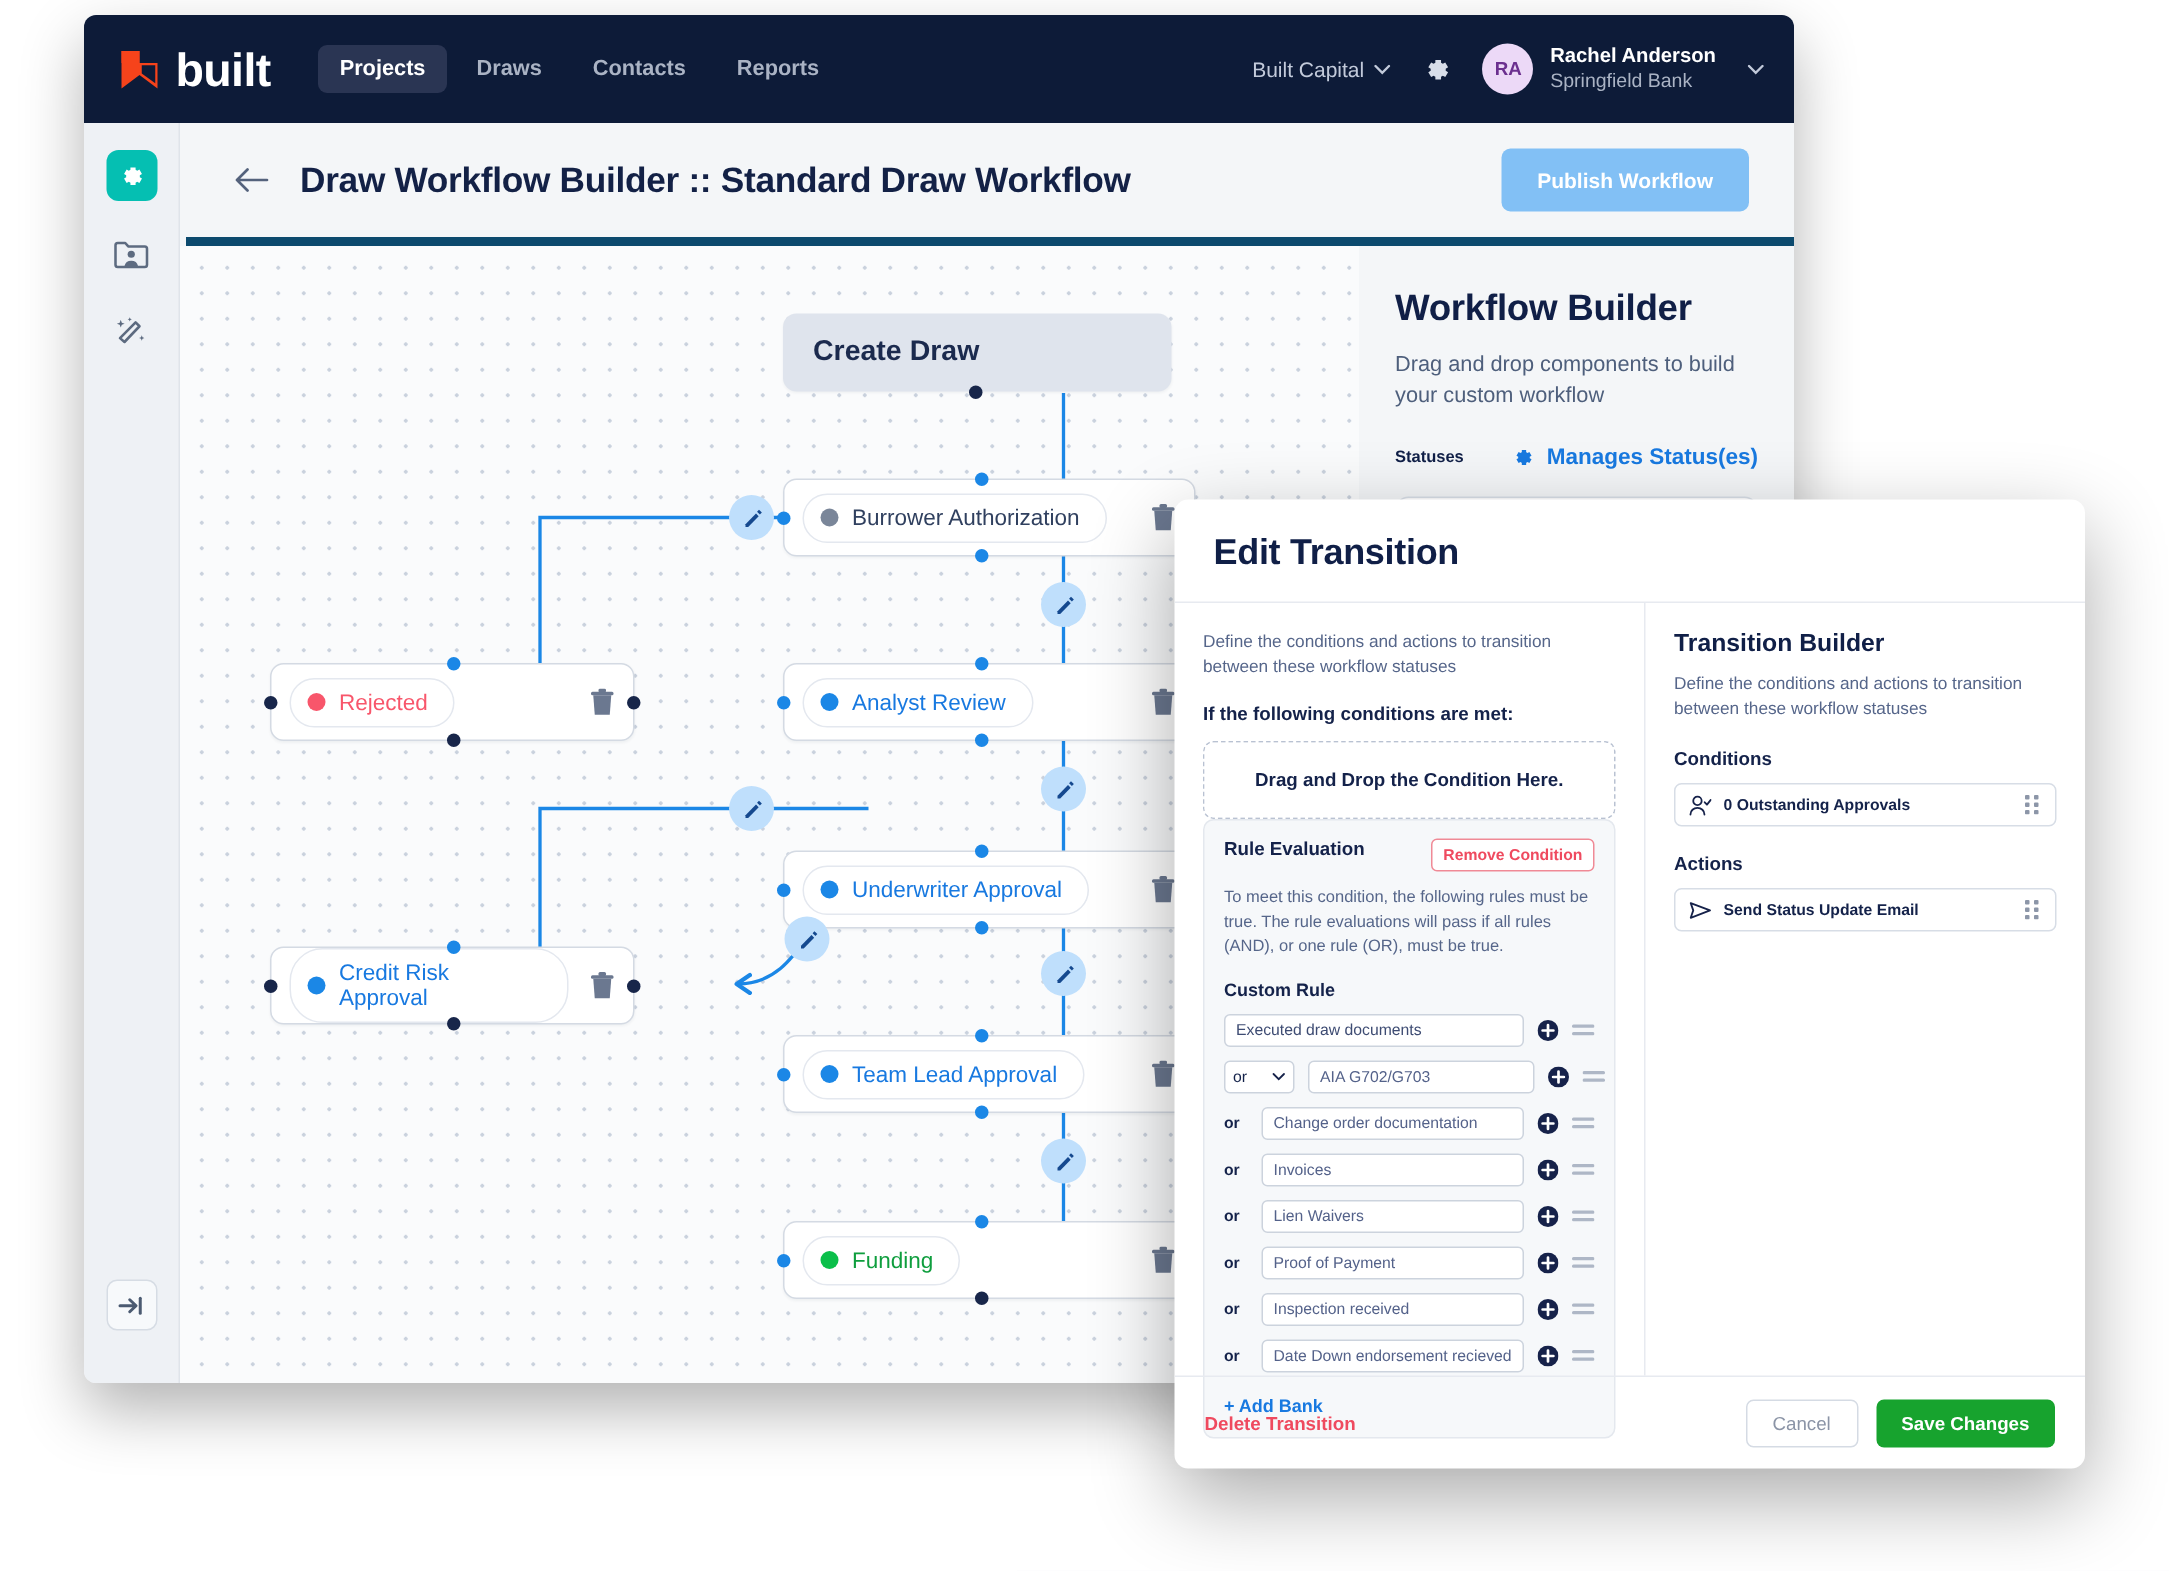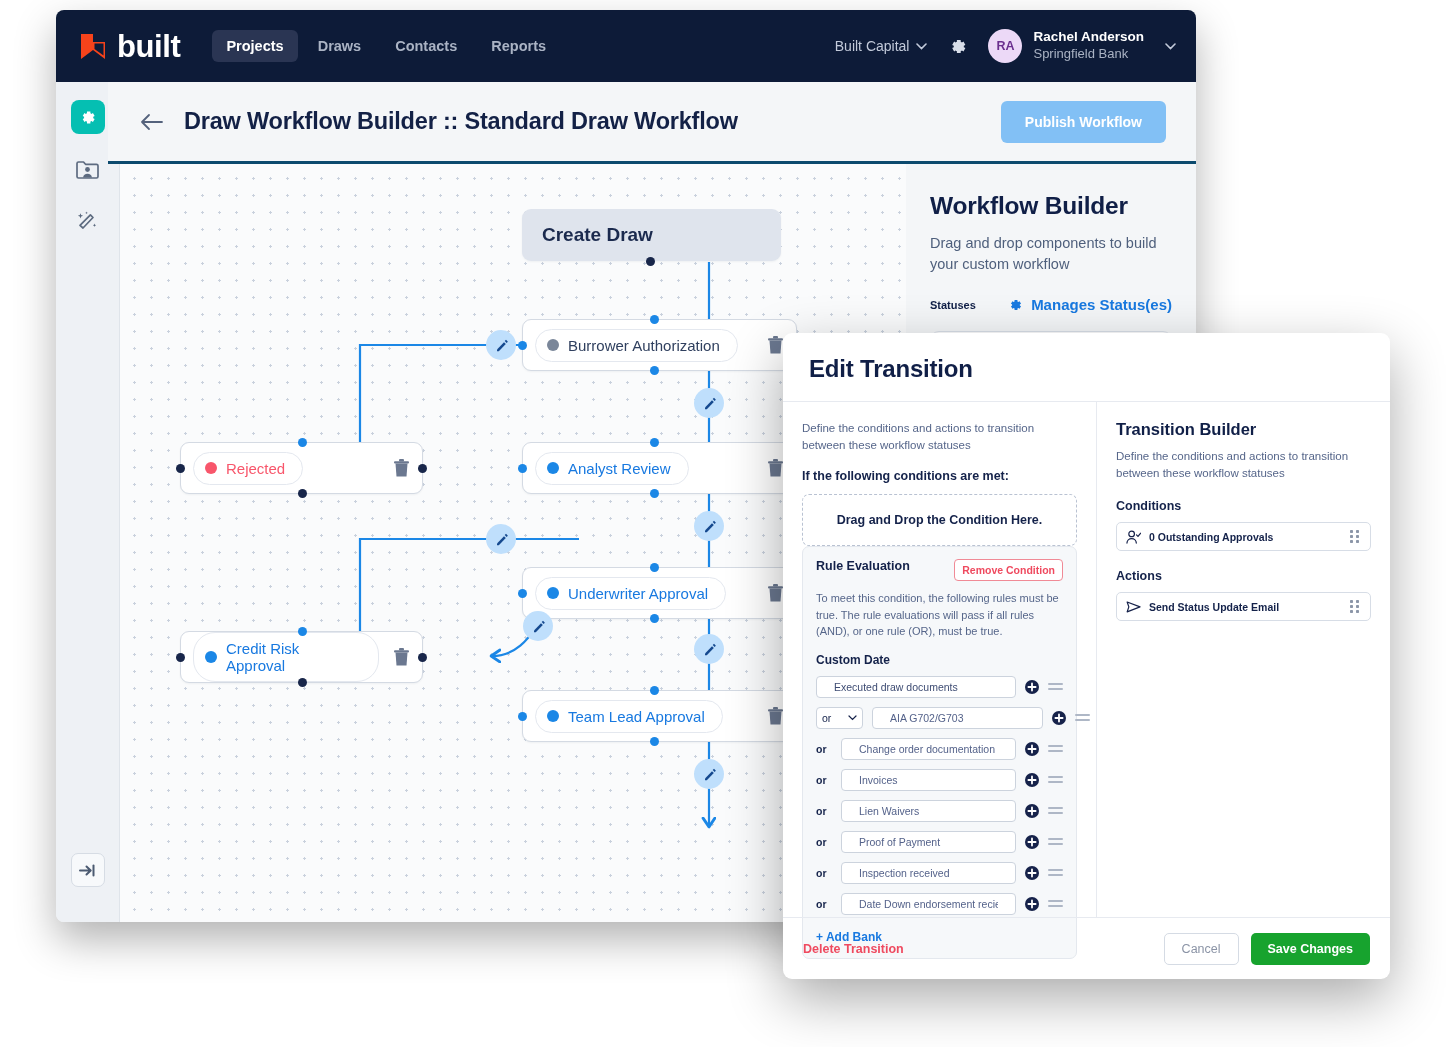--- a/index.html
+++ b/index.html
@@ -73,22 +73,22 @@
   .rail-btn.active { background: #05bfb2; }
   .rail-bottom { position: absolute; bottom: 35px; left: 0; width: 100%; }
   .rail-collapse {
     width: 34px; height: 34px; margin: 0 auto; border-radius: 7px;
     background: #f7f9fb; border: 1px solid #d6dce4;
     display: flex; align-items: center; justify-content: center; cursor: pointer;
   }
 
   
   .page-header {
-    position: absolute; left: 52px; top: 72px; right: 0; height: 82px;
-    background: #f4f6f8; border-bottom: 3px solid #0c4a6e;
+    position: absolute; left: 68px; top: 72px; right: 0; height: 82px;
+    background: #f4f6f8; border-bottom: 6px solid #0c4a6e;
     display: flex; align-items: center;
   }
   .back-arrow { margin-left: 32px; cursor: pointer; display: flex; }
   .page-title {
     margin-left: 20px; color: #132146;
     font-size: 23.5px; font-weight: 700; letter-spacing: -0.2px;
   }
   .publish-btn {
     margin-left: auto; margin-right: 30px;
     background: #82c0f5; color: #ffffff;
@@ -198,21 +198,21 @@
   .or-label { color: #14224a; font-size: 10.5px; font-weight: 700; width: 16px; flex: none; }
   .or-select {
     width: 47px; height: 22px; flex: none;
     border: 1px solid #ccd3dd; border-radius: 4px; background: #ffffff;
     display: flex; align-items: center; justify-content: space-between;
     padding: 0 5px; font-size: 10.5px; color: #14224a; cursor: pointer;
   }
   .rule-input {
     flex: 1; height: 22px; border: 1px solid #ccd3dd; border-radius: 4px;
     background: #ffffff; color: #54628a; font-size: 10.5px;
-    padding: 0 17px; outline: none; font-family: "Liberation Sans", sans-serif;
+    padding: 0 7px; outline: none; font-family: "Liberation Sans", sans-serif;
   }
   .rule-input.first { color: #3e4c73; }
   .icon-plus, .icon-drag { flex: none; cursor: pointer; display: flex; }
   .add-rule {
     margin-top: 15px; color: #1879e0; font-size: 12px; font-weight: 700; cursor: pointer;
   }
 
   .tb-title { color: #101f47; font-size: 16.5px; font-weight: 700; }
   .tb-sub { margin-top: 9px; color: #56668a; font-size: 11.5px; line-height: 1.45; }
   .tb-section { margin-top: 18px; color: #14224a; font-size: 12.5px; font-weight: 700; }
@@ -464,20 +464,37 @@
               <rect x="1" y="2.2" width="15" height="2.3" rx="1" fill="#6b7890"></rect>
             <rect x="6" y="0" width="5" height="2.6" rx="1" fill="#6b7890"></rect>
           </svg>
         </span>
         <span class="port blue" style="left:-5px; top:21px;"></span>
         <span class="port blue" style="left:127px; top:-5px;"></span>
         <span class="port blue" style="left:127px; bottom:-5px;"></span>
         <span class="port dark" style="right:-5px; top:21px;"></span>
       </div>
 
+      <div class="node" style="left:402px; top:650px; width:275px;">
+        <div class="pill">
+          <span class="dot" style="background:#0bbf4a"></span>
+          <span style="color:#0f9e3e">Funding</span>
+        </div>
+        <span class="trash">
+          <svg width="17" height="19" viewBox="0 0 17 19">
+            <path d="M2.5 4.5h12l-1 13h-10z" fill="#6b7890"></path>
+              <rect x="1" y="2.2" width="15" height="2.3" rx="1" fill="#6b7890"></rect>
+            <rect x="6" y="0" width="5" height="2.6" rx="1" fill="#6b7890"></rect>
+          </svg>
+        </span>
+        <span class="port blue" style="left:-5px; top:21px;"></span>
+        <span class="port blue" style="left:127px; top:-5px;"></span>
+        <span class="port dark" style="left:127px; bottom:-5px;"></span>
+        <span class="port dark" style="right:-5px; top:21px;"></span>
+      </div>
 
       <div class="edit-badge" style="left:366px; top:166px;">
         <svg width="15" height="15" viewBox="0 0 15 15">
           <path d="M3 11.5l7-7.2 1.8 1.8-7 7.2H3z" fill="#15498f"></path>
             <path d="M10.7 3.1l1.3-1.3 1.9 1.9-1.3 1.3z" fill="#15498f"></path>
         </svg>
       </div>
       <div class="edit-badge" style="left:574px; top:224px;">
         <svg width="15" height="15" viewBox="0 0 15 15">
           <path d="M3 11.5l7-7.2 1.8 1.8-7 7.2H3z" fill="#15498f"></path>
@@ -547,21 +564,21 @@
         <div class="blurb">Define the conditions and actions to transition between these workflow statuses</div>
         <div class="cond-head">If the following conditions are met:</div>
         <div class="dropzone">Drag and Drop the Condition Here.</div>
 
         <div class="rule-card">
           <div class="rule-top">
             <span class="rule-eval-title">Rule Evaluation</span>
             <button class="remove-cond">Remove Condition</button>
           </div>
           <div class="rule-desc">To meet this condition, the following rules must be true. The rule evaluations will pass if all rules (AND), or one rule (OR), must be true.</div>
-          <div class="custom-rule-label">Custom Date</div>
+          <div class="custom-rule-label">Custom Rule</div>
 
           <div class="rule-row">
             <input class="rule-input first" readonly="" value="Executed draw documents" style="">
             <span class="icon-plus">
               <svg width="14" height="14" viewBox="0 0 14 14">
                 <circle cx="7" cy="7" r="7" fill="#16224a"></circle>
                   <path d="M7 3.4v7.2M3.4 7h7.2" stroke="#fff" stroke-width="1.8" stroke-linecap="round"></path>
               </svg>
             </span>
             <span class="icon-drag">

